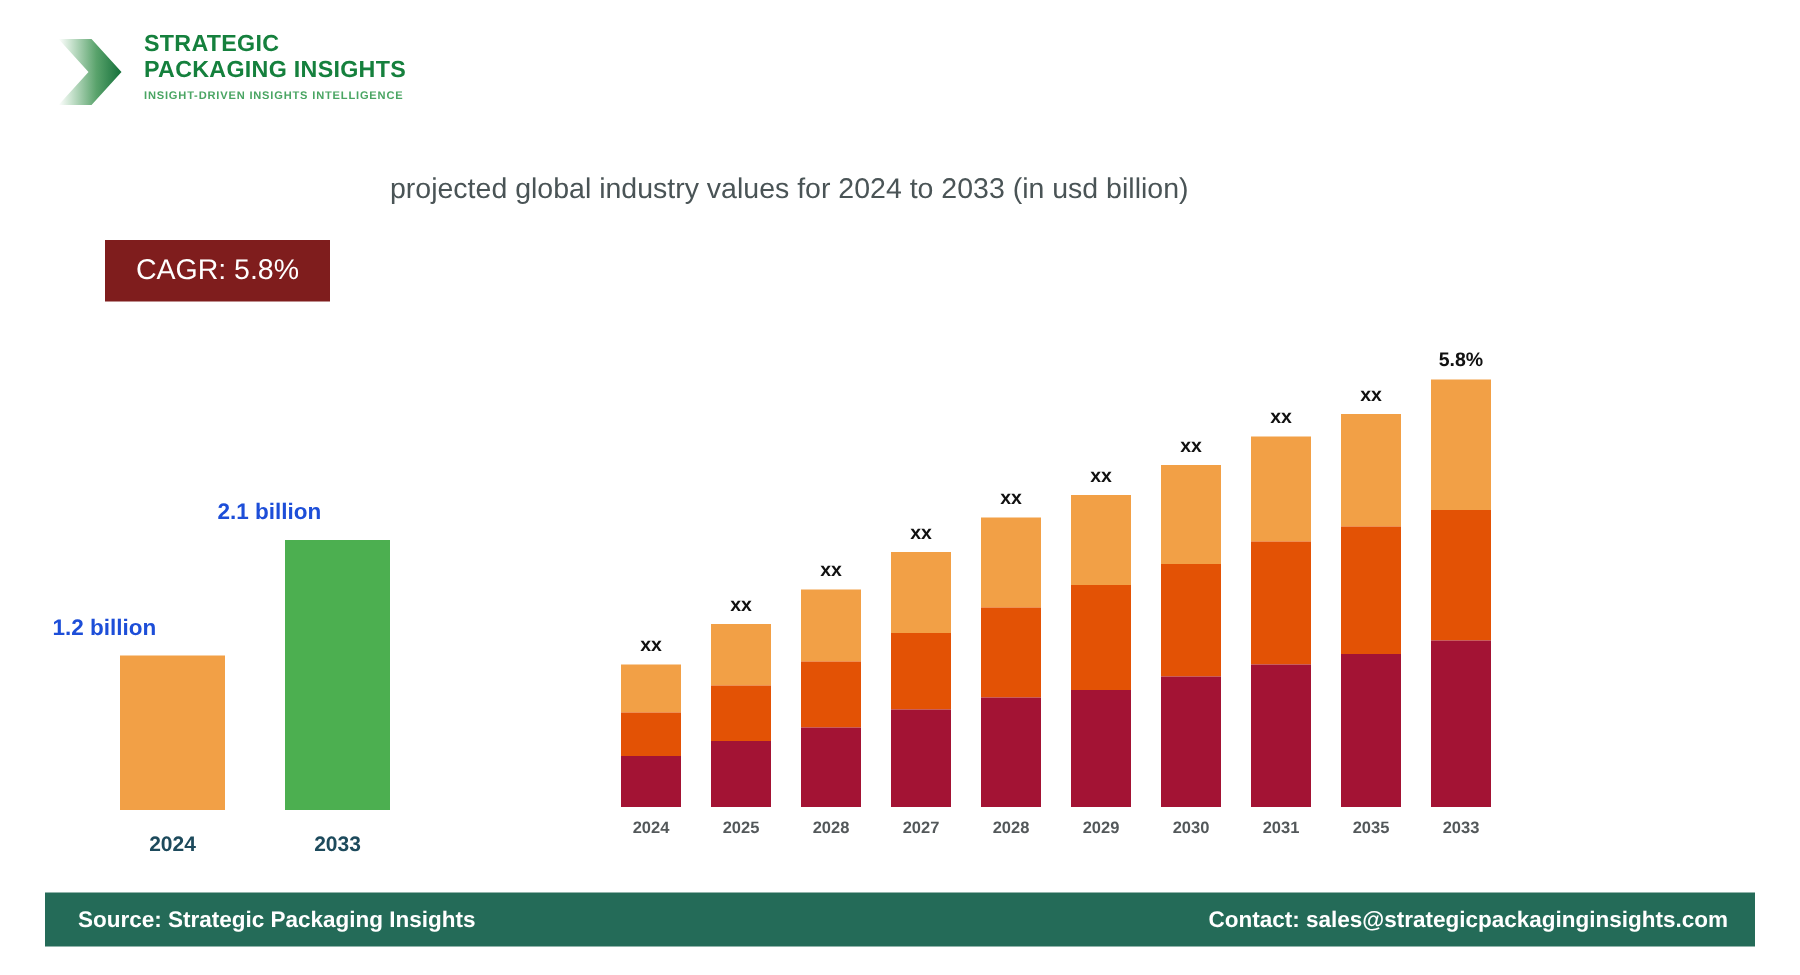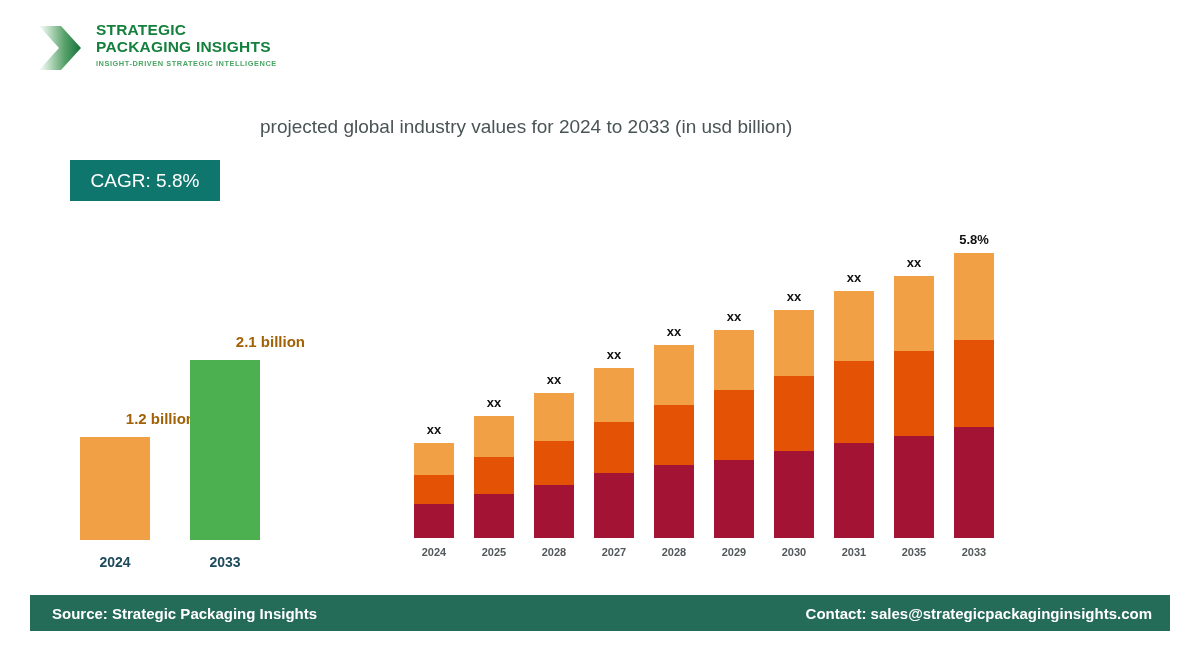--- a/index.html
+++ b/index.html
@@ -34,33 +34,33 @@
   }
   #subtitle{
     position:absolute;left:260px;top:116px;width:680px;
     text-align:left;
     font-size:19px;color:#4a5456;
   }
 
   
   #cagr-badge{
     position:absolute;left:70px;top:160px;width:150px;height:41px;
-    background:#0f766e;
+    background:#7f1d1d;
     color:#ffffff;
     font-size:19px;
     display:flex;align-items:center;justify-content:center;
   }
 
   
   #compare{position:absolute;left:60px;top:300px;width:230px;height:270px;}
   .cmp-col{position:absolute;bottom:30px;width:70px;}
   .cmp-bar{width:100%;}
   .cmp-value{
-    position:absolute;width:160px;text-align:right;
-    font-size:15px;font-weight:bold;color:#a16207;
+    position:absolute;width:160px;text-align:left;
+    font-size:15px;font-weight:bold;color:#1d4ed8;
   }
   .cmp-year{
     position:absolute;bottom:0px;width:70px;text-align:center;
     font-size:14px;font-weight:bold;color:#1d4a5c;
   }
 
   
   #stacked{position:absolute;left:400px;top:200px;width:620px;height:360px;}
   .stack-col{position:absolute;bottom:0;width:40px;}
   .stack-bar{position:absolute;bottom:22px;width:40px;}
@@ -103,21 +103,21 @@
           <stop offset="60%" stop-color="#5aa36c"></stop>
           <stop offset="100%" stop-color="#14703a"></stop>
         </linearGradient>
       </defs>
       <path d="M4 6 L26 6 L46 28 L26 50 L4 50 L24 28 Z" fill="url(#gchev)"></path>
     </svg>
   </div>
   <div id="logo-text">
     <div class="logo-line">STRATEGIC</div>
     <div class="logo-line">PACKAGING INSIGHTS</div>
-    <div id="logo-tagline">INSIGHT-DRIVEN STRATEGIC INTELLIGENCE</div>
+    <div id="logo-tagline">INSIGHT-DRIVEN INSIGHTS INTELLIGENCE</div>
   </div>
 </div>
 
 <div id="title">
 </div>
 <div id="subtitle">projected global industry values for 2024 to 2033 (in usd billion)</div>
 
 <div id="cagr-badge">CAGR: 5.8%</div>
 
 <div id="compare">

